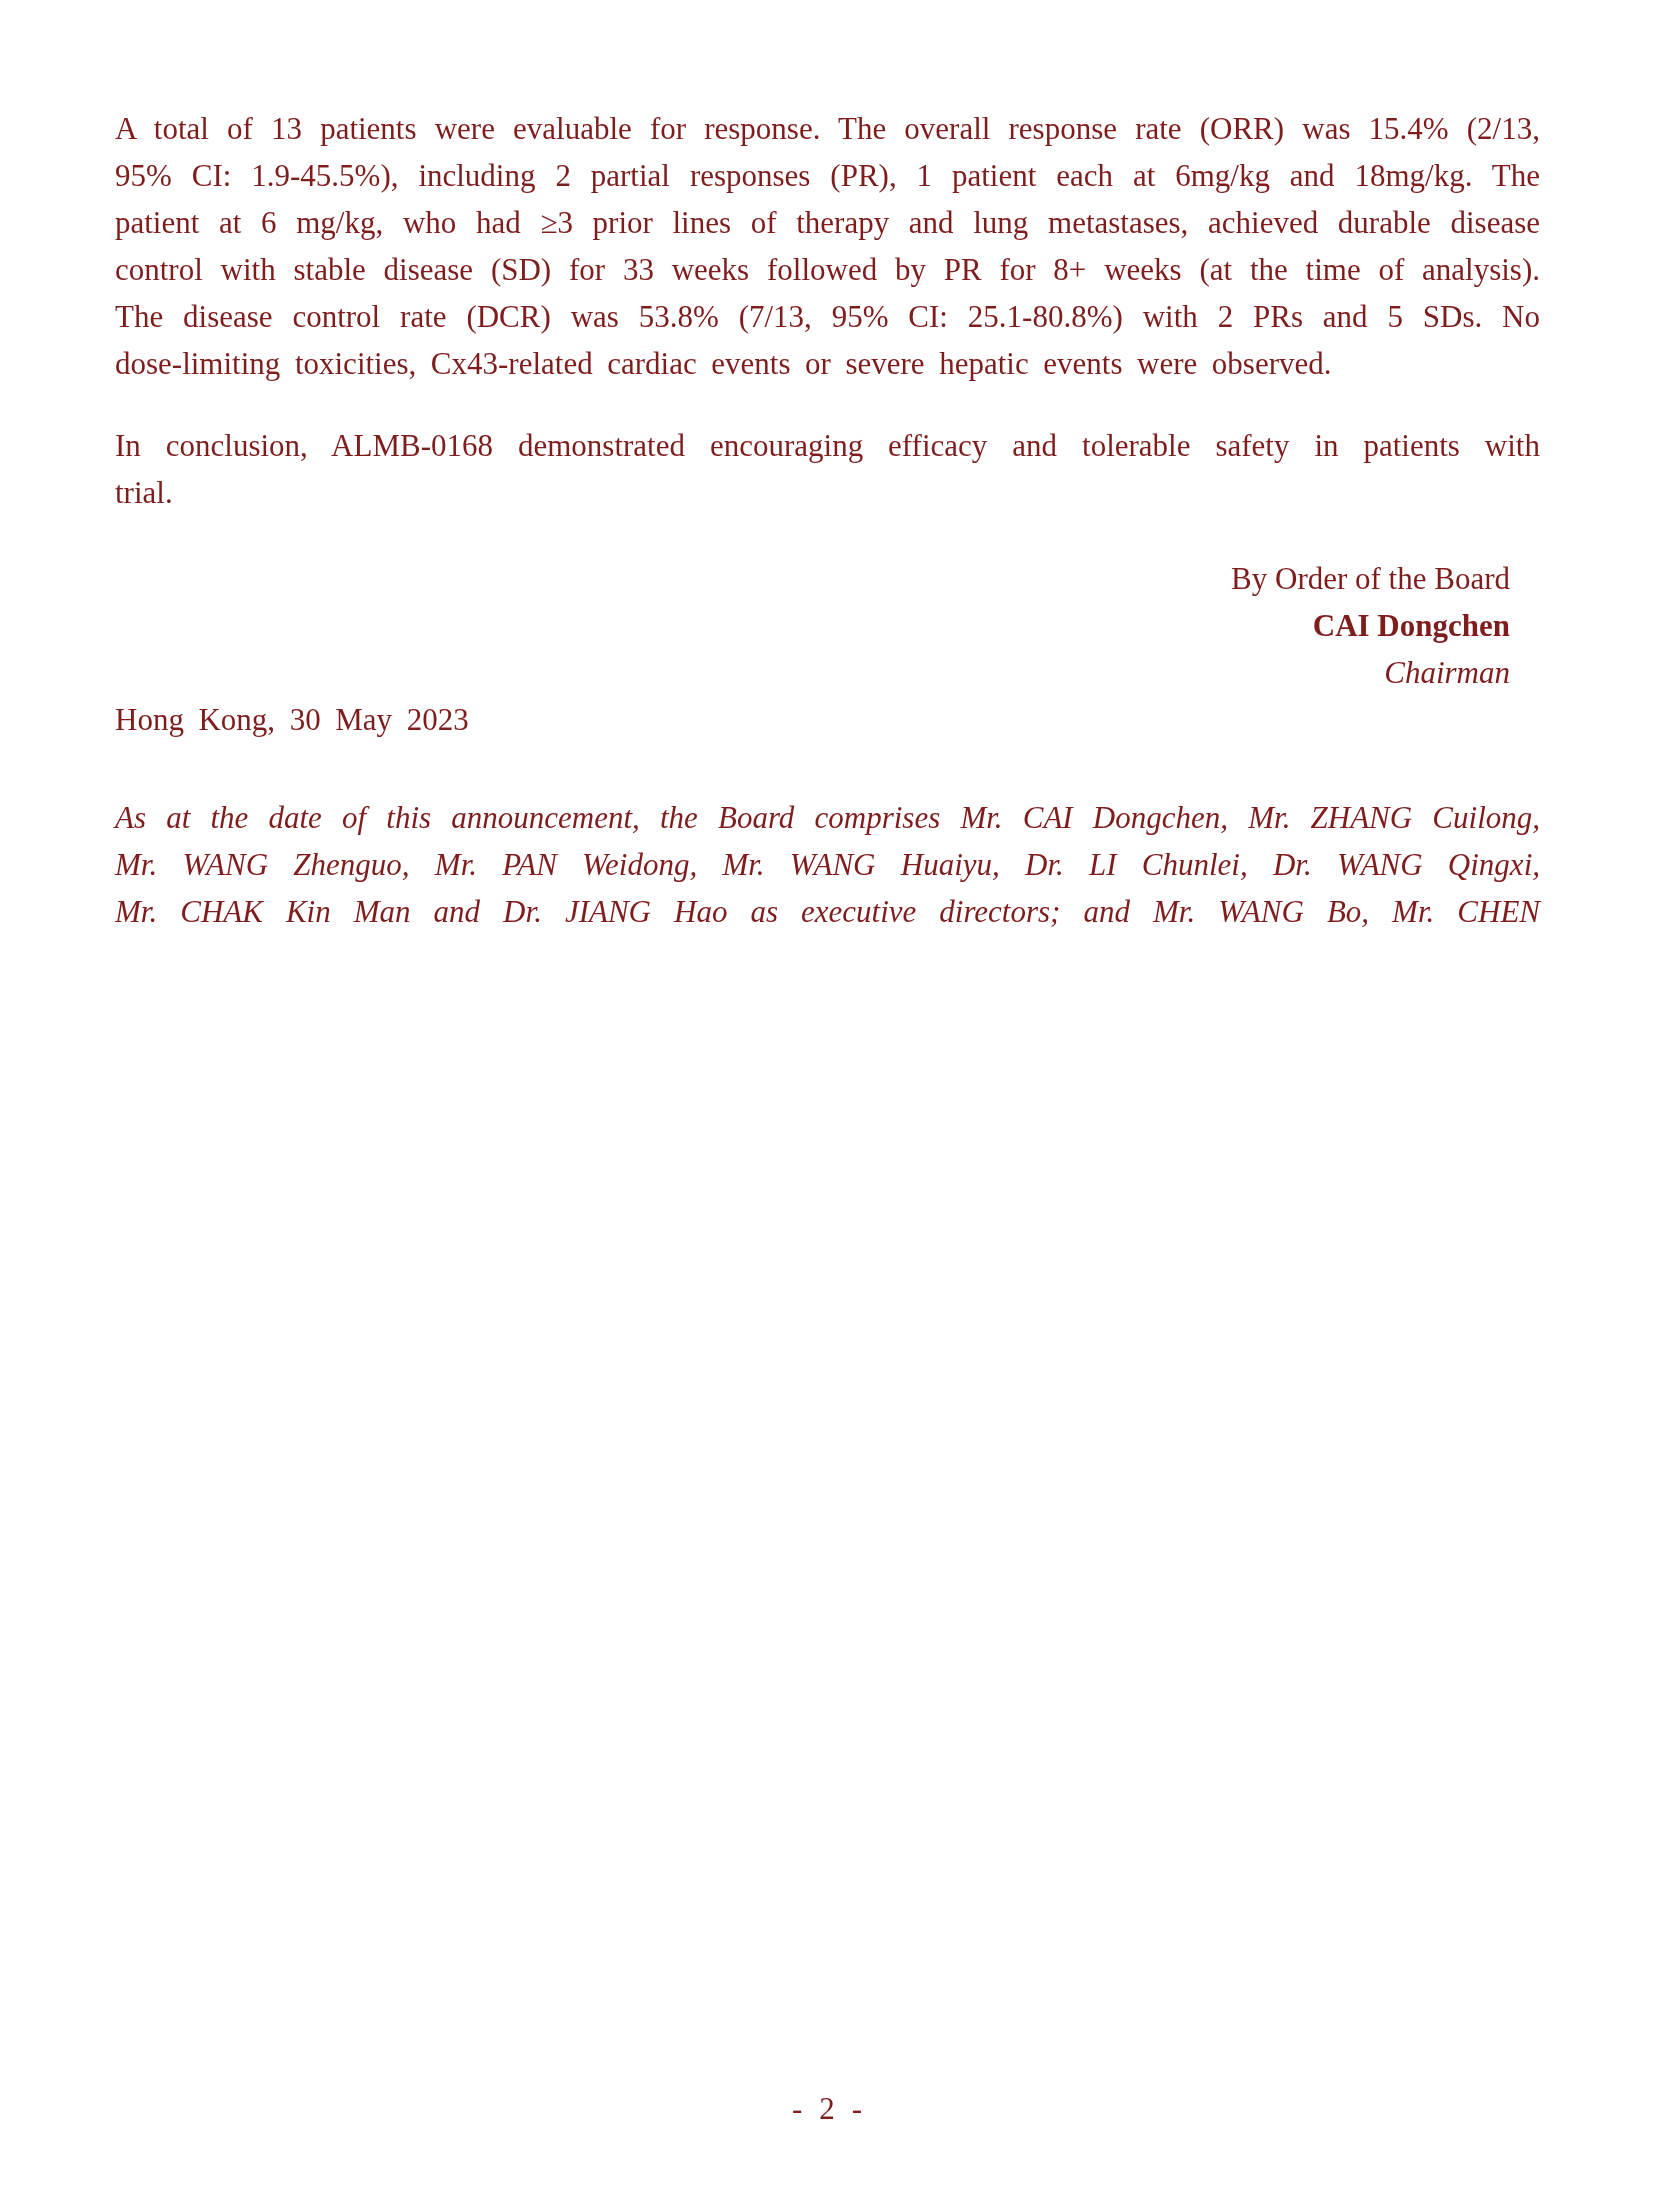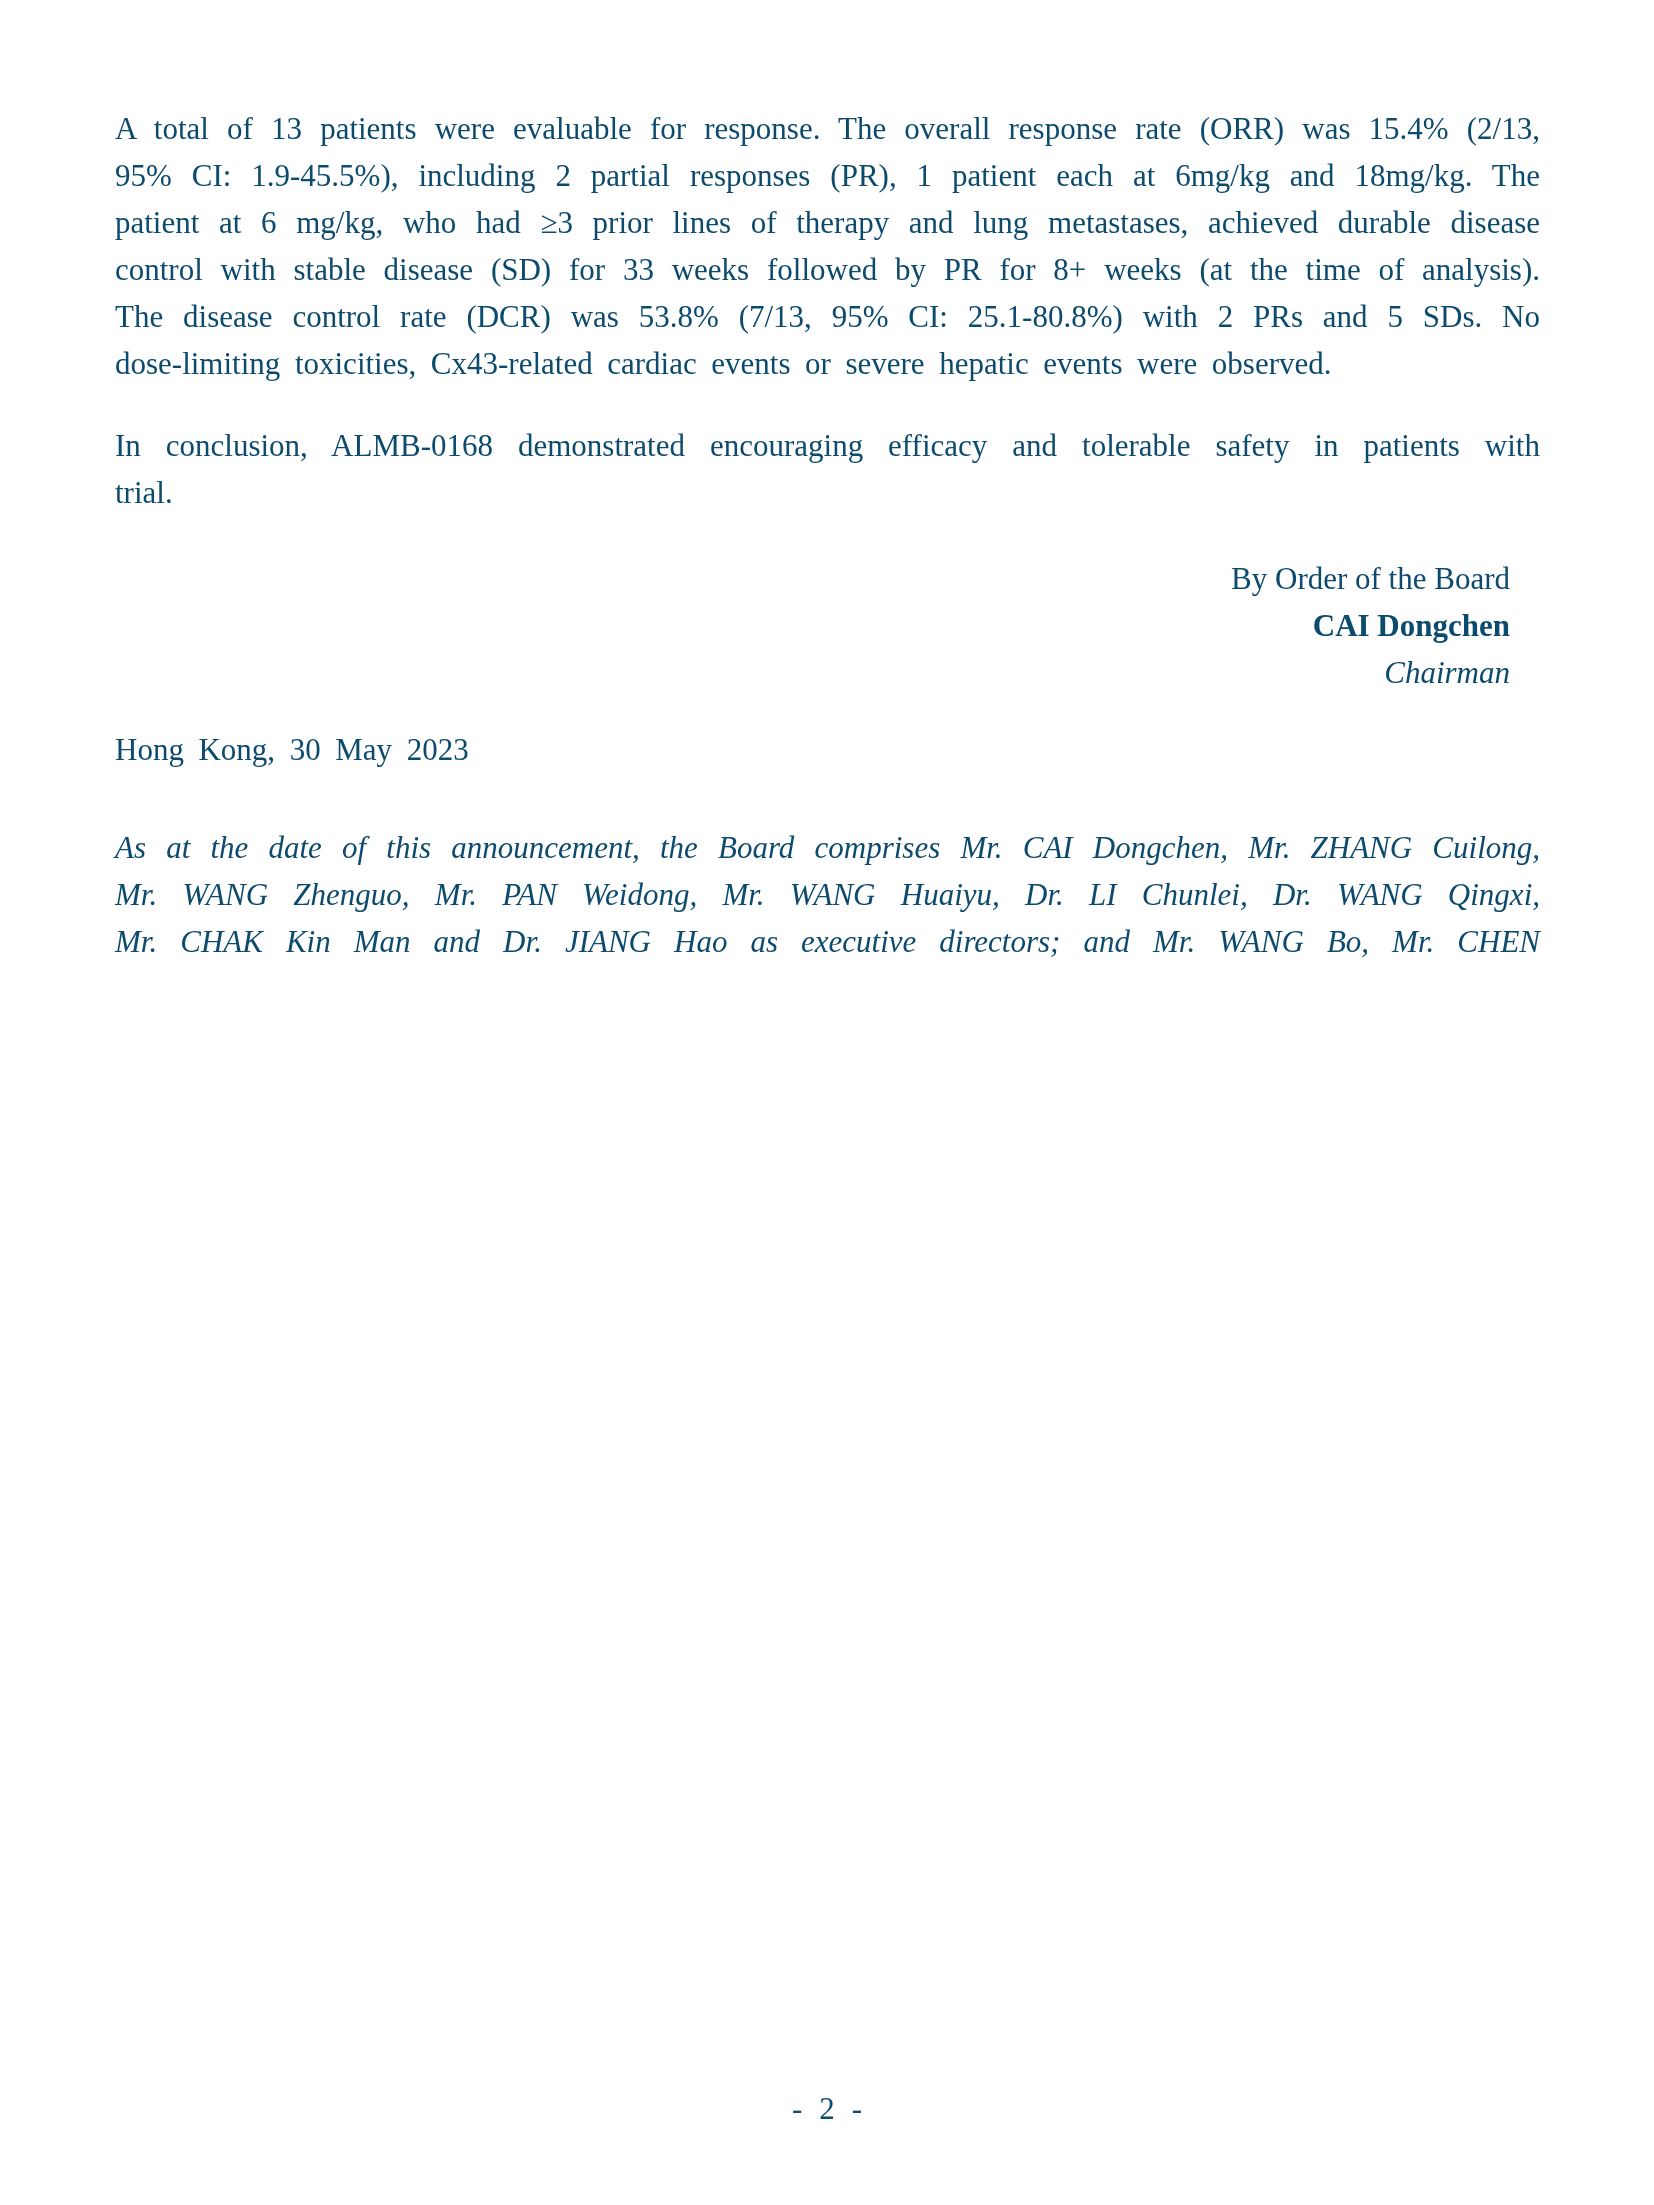--- a/index.html
+++ b/index.html
@@ -5,21 +5,21 @@
   html, body {
     margin: 0;
     padding: 0;
     background: #ffffff;
   }
   .page {
     position: relative;
     width: 1654px;
     height: 2205px;
     background: #ffffff;
-    color: #0c4a6e;
+    color: #7f1d1d;
     font-family: "Liberation Serif", serif;
     overflow: hidden;
   }
   .content {
     padding: 105px 114px 0 115px;
   }
   .para {
     font-size: 31px;
     line-height: 47px;
     margin: 0;
@@ -41,21 +41,20 @@
     margin-left: auto;
     margin-right: 30px;
     width: 560px;
     text-align: right;
     font-size: 31px;
     line-height: 47px;
   }
   .sig-line.bold { font-weight: bold; }
   .sig-line.italic { font-style: italic; }
   .dateline {
-    margin-top: 30px;
     font-size: 31px;
     line-height: 47px;
     word-spacing: 0.22em;
   }
   .boardnote {
     margin-top: 51px;
     font-style: italic;
   }
   .page-number {
     position: absolute;

